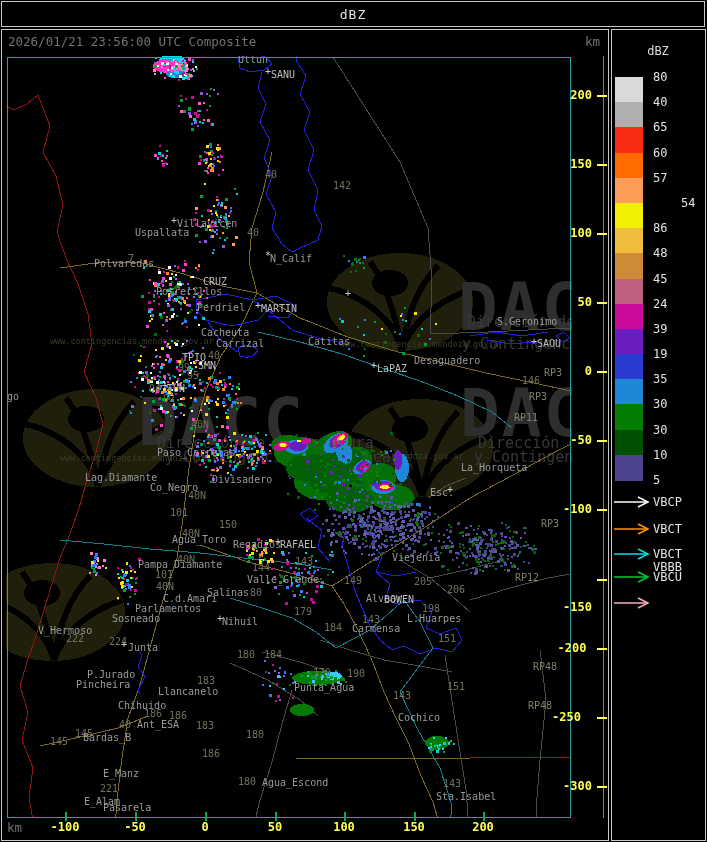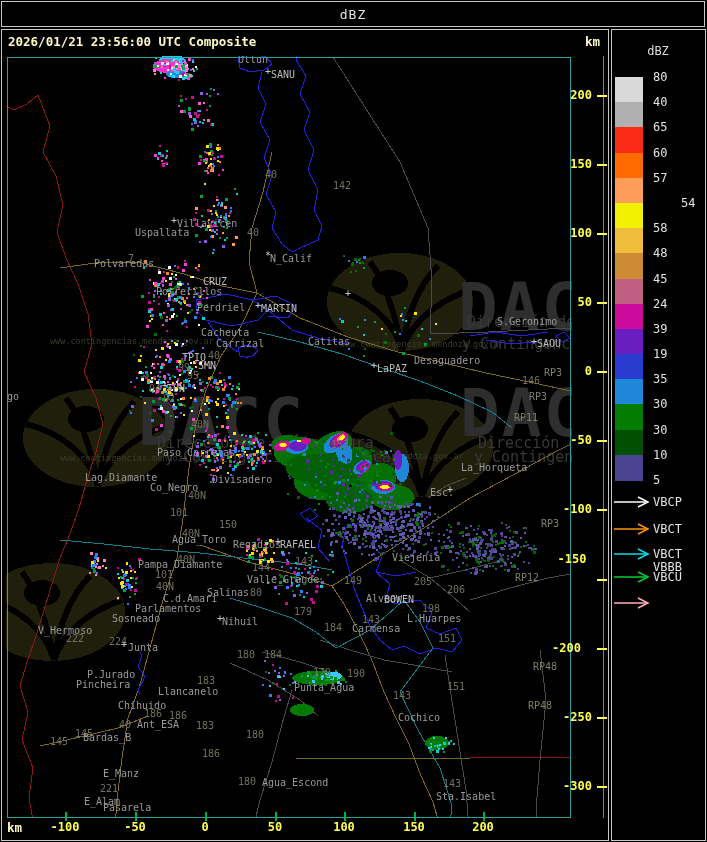--- a/index.html
+++ b/index.html
@@ -5,21 +5,21 @@
   html,body{margin:0;padding:0}
   body{width:707px;height:842px;background:#000;overflow:hidden;position:relative;
        font-family:"DejaVu Sans Mono","Liberation Mono",monospace}
   .panel{position:absolute;border:1px solid #c8c8c8;background:#000;box-sizing:border-box}
   .a{position:absolute}
   #titlebar{left:1px;top:1px;width:704px;height:26px;display:flex;align-items:center;justify-content:center}
   #titlebar span{color:#e0e0e0;font-size:13px;letter-spacing:1px}
   #leftpanel{left:1px;top:29px;width:608px;height:812px}
   #rightpanel{left:611px;top:29px;width:95px;height:812px}
   #overlay{position:absolute;left:0;top:0;width:707px;height:842px;pointer-events:none}
-  .yellow{color:#fef9c3;font-size:12.5px;font-weight:bold}
+  .yellow{color:#737373;font-size:12.5px;font-weight:normal}
   .axlabel{color:#ffff4f;font-size:12px;font-weight:bold;white-space:nowrap}
   .cb-label{color:#e2e2e2;font-size:12px}
   .legend-code{color:#e2e2e2;font-size:12px}
   #mapsvg{position:absolute;left:6px;top:56px}
   #cb-title{position:absolute;left:612px;top:44px;width:92px;text-align:center;color:#dcdcdc;font-size:12px}
 </style>
 </head>
 <body>
 
 <div id="titlebar" class="panel">
@@ -2416,21 +2416,21 @@
     <div class="a" style="position:absolute;left:615px;top:379.25px;width:28px;height:25.79px;background:#1e87d8"></div>
     <div class="a" style="position:absolute;left:615px;top:404.44px;width:28px;height:25.79px;background:#027d02"></div>
     <div class="a" style="position:absolute;left:615px;top:429.63px;width:28px;height:25.79px;background:#015001"></div>
     <div class="a" style="position:absolute;left:615px;top:454.81px;width:28px;height:25.79px;background:#4c4391"></div>
     <div class="a cb-label" style="position:absolute;left:653px;top:70.00px;width:40px">80</div>
     <div class="a cb-label" style="position:absolute;left:653px;top:95.19px;width:40px">40</div>
     <div class="a cb-label" style="position:absolute;left:653px;top:120.38px;width:40px">65</div>
     <div class="a cb-label" style="position:absolute;left:653px;top:145.56px;width:40px">60</div>
     <div class="a cb-label" style="position:absolute;left:653px;top:170.75px;width:40px">57</div>
     <div class="a cb-label" style="position:absolute;left:681px;top:195.94px;width:40px">54</div>
-    <div class="a cb-label" style="position:absolute;left:653px;top:221.13px;width:40px">58</div>
+    <div class="a cb-label" style="position:absolute;left:653px;top:221.13px;width:40px">86</div>
     <div class="a cb-label" style="position:absolute;left:653px;top:246.31px;width:40px">48</div>
     <div class="a cb-label" style="position:absolute;left:653px;top:271.50px;width:40px">45</div>
     <div class="a cb-label" style="position:absolute;left:653px;top:296.69px;width:40px">24</div>
     <div class="a cb-label" style="position:absolute;left:653px;top:321.88px;width:40px">39</div>
     <div class="a cb-label" style="position:absolute;left:653px;top:347.06px;width:40px">19</div>
     <div class="a cb-label" style="position:absolute;left:653px;top:372.25px;width:40px">35</div>
     <div class="a cb-label" style="position:absolute;left:653px;top:397.44px;width:40px">30</div>
     <div class="a cb-label" style="position:absolute;left:653px;top:422.63px;width:40px">30</div>
     <div class="a cb-label" style="position:absolute;left:653px;top:447.81px;width:40px">10</div>
     <div class="a cb-label" style="position:absolute;left:653px;top:473.00px;width:40px">5</div>
@@ -2466,25 +2466,25 @@
     <div class="a axlabel" style="position:absolute;left:552px;top:226px;width:40px;text-align:right">100</div>
     <div class="a" style="position:absolute;left:597px;top:233px;width:10px;height:2px;background:#ffff4f"></div>
     <div class="a axlabel" style="position:absolute;left:552px;top:295px;width:40px;text-align:right">50</div>
     <div class="a" style="position:absolute;left:597px;top:302px;width:10px;height:2px;background:#ffff4f"></div>
     <div class="a axlabel" style="position:absolute;left:552px;top:364px;width:40px;text-align:right">0</div>
     <div class="a" style="position:absolute;left:597px;top:371px;width:10px;height:2px;background:#ffff4f"></div>
     <div class="a axlabel" style="position:absolute;left:552px;top:433px;width:40px;text-align:right">-50</div>
     <div class="a" style="position:absolute;left:597px;top:440px;width:10px;height:2px;background:#ffff4f"></div>
     <div class="a axlabel" style="position:absolute;left:552px;top:502px;width:40px;text-align:right">-100</div>
     <div class="a" style="position:absolute;left:597px;top:509px;width:10px;height:2px;background:#ffff4f"></div>
-    <div class="a axlabel" style="position:absolute;left:552px;top:552px;width:40px;text-align:center">-150</div>
+    <div class="a axlabel" style="position:absolute;left:552px;top:600px;width:40px;text-align:right">-150</div>
     <div class="a" style="position:absolute;left:597px;top:579px;width:10px;height:2px;background:#ffff4f"></div>
-    <div class="a axlabel" style="position:absolute;left:552px;top:641px;width:40px;text-align:left">-200</div>
+    <div class="a axlabel" style="position:absolute;left:552px;top:641px;width:40px;text-align:center">-200</div>
     <div class="a" style="position:absolute;left:597px;top:648px;width:10px;height:2px;background:#ffff4f"></div>
-    <div class="a axlabel" style="position:absolute;left:552px;top:710px;width:40px;text-align:right">-250</div>
+    <div class="a axlabel" style="position:absolute;left:552px;top:710px;width:40px;text-align:left">-250</div>
     <div class="a" style="position:absolute;left:597px;top:717px;width:10px;height:2px;background:#ffff4f"></div>
     <div class="a axlabel" style="position:absolute;left:552px;top:779px;width:40px;text-align:right">-300</div>
     <div class="a" style="position:absolute;left:597px;top:786px;width:10px;height:2px;background:#ffff4f"></div>
     <div class="a axlabel" style="position:absolute;left:44px;top:820px;width:42px;text-align:center">-100</div>
     <div class="a" style="position:absolute;left:65px;top:812px;width:2px;height:9px;background:#00b050"></div>
     <div class="a axlabel" style="position:absolute;left:114px;top:820px;width:42px;text-align:center">-50</div>
     <div class="a" style="position:absolute;left:135px;top:812px;width:2px;height:9px;background:#00b050"></div>
     <div class="a axlabel" style="position:absolute;left:184px;top:820px;width:42px;text-align:center">0</div>
     <div class="a" style="position:absolute;left:205px;top:812px;width:2px;height:9px;background:#00b050"></div>
     <div class="a axlabel" style="position:absolute;left:254px;top:820px;width:42px;text-align:center">50</div>

